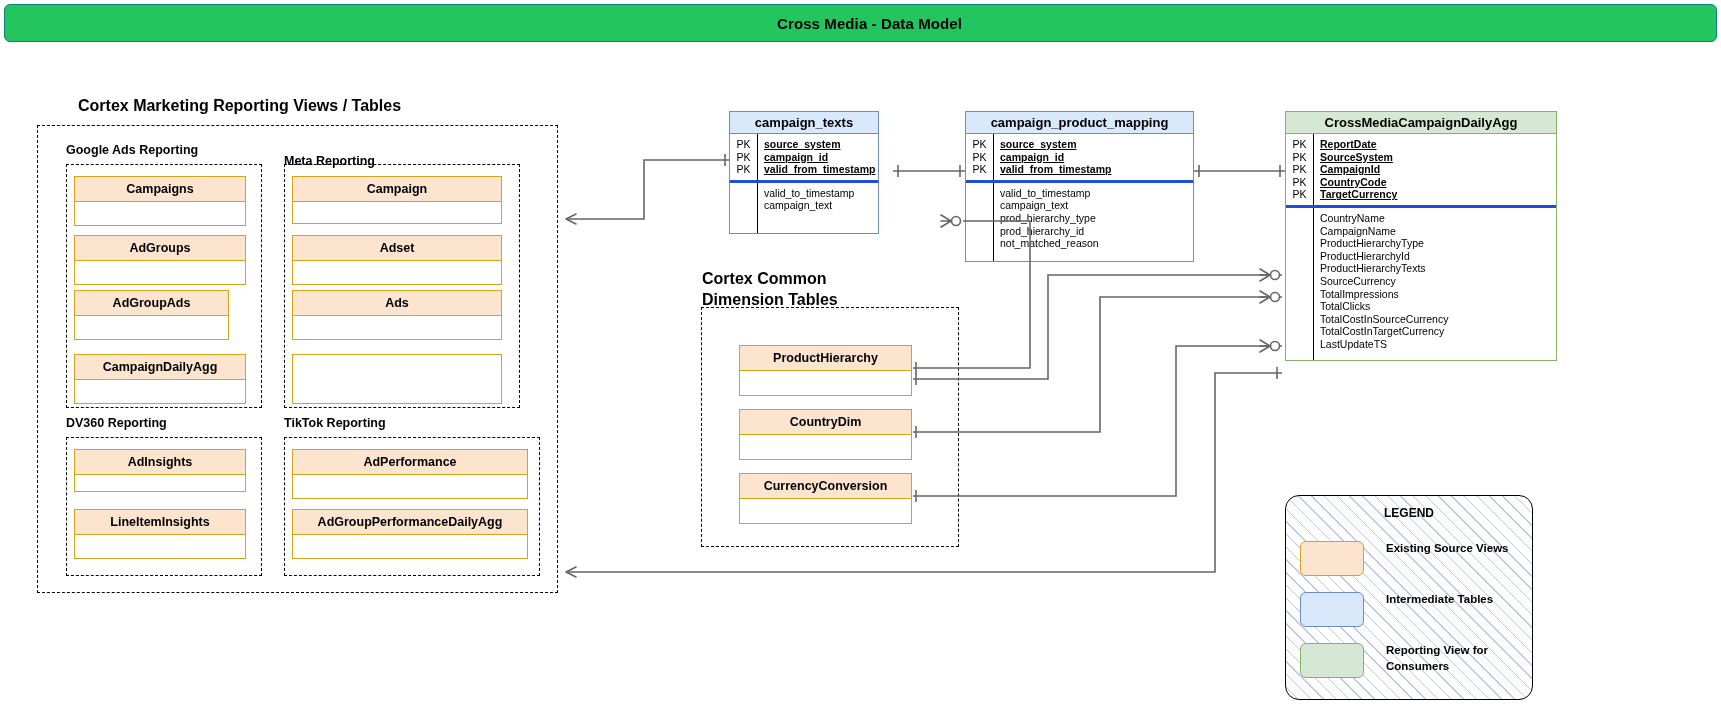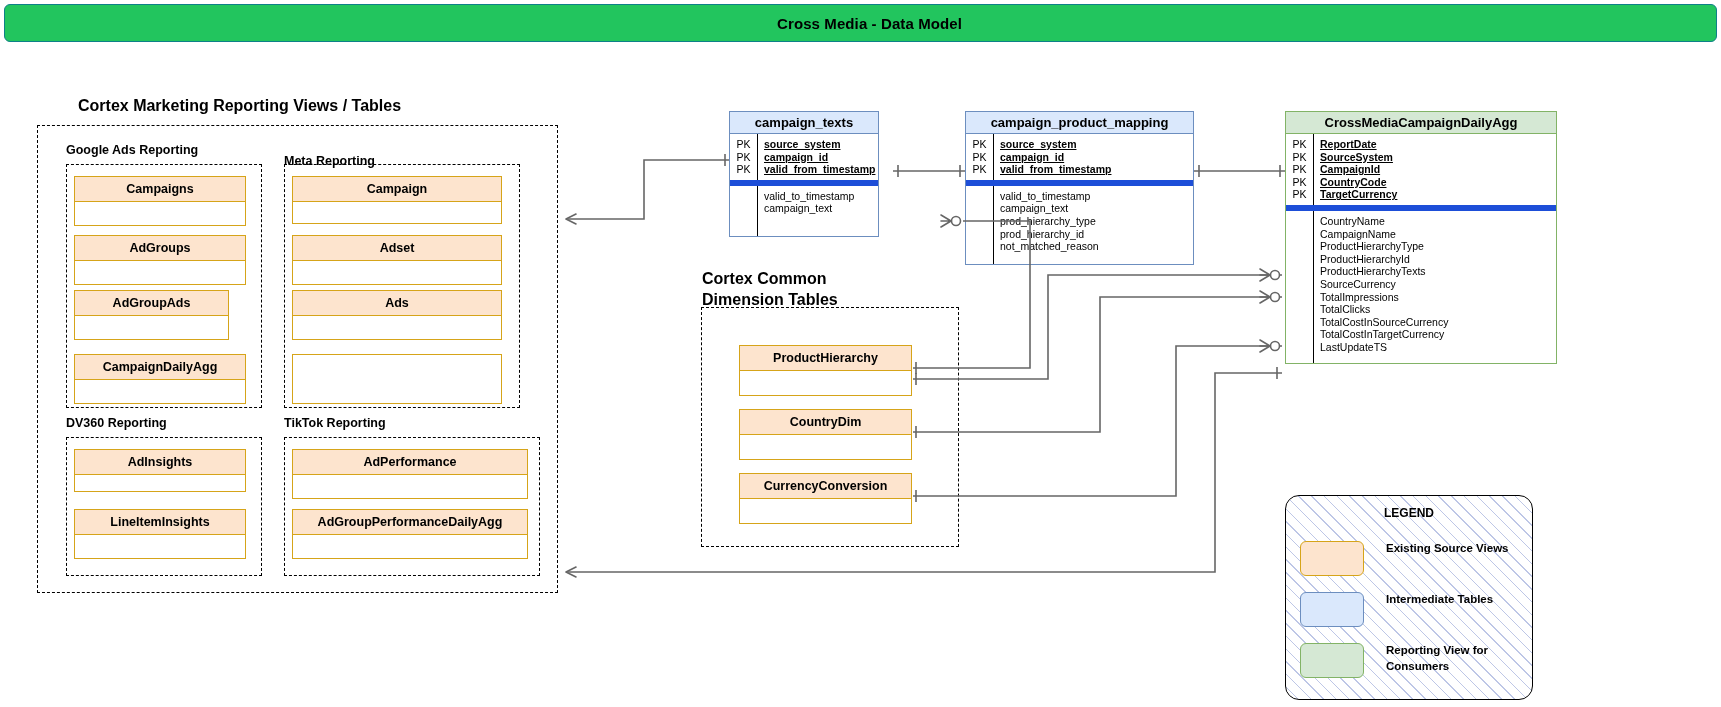--- a/index.html
+++ b/index.html
@@ -107,21 +107,21 @@
     border-bottom: 1px solid #6c8ebf;
   }
   .er-table.green .er-title {
     background: #d5e8d4;
     border-bottom: 1px solid #82b366;
   }
   .er-section {
     display: flex;
     box-sizing: border-box;
   }
-  .er-section.pk-block { border-bottom: 6px solid #1d4ed8; }
+  .er-section.pk-block { border-bottom: 3px solid #1d4ed8; }
   .er-keycol {
     width: 28px;
     flex: 0 0 28px;
     border-right: 1px solid #000000;
     padding: 4px 0 4px 0;
     box-sizing: border-box;
   }
   .er-fieldcol {
     flex: 1 1 auto;
     padding: 4px 4px 4px 6px;

